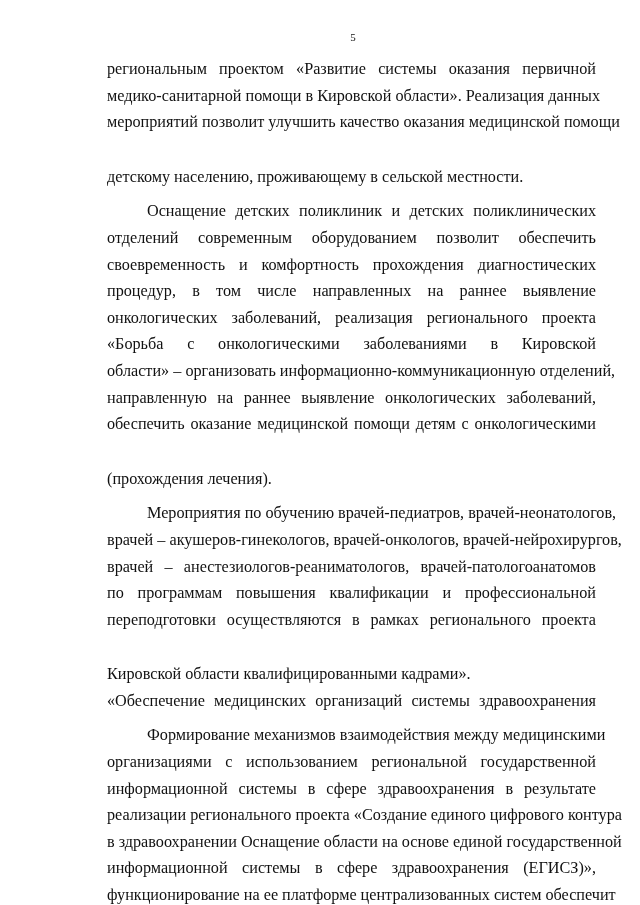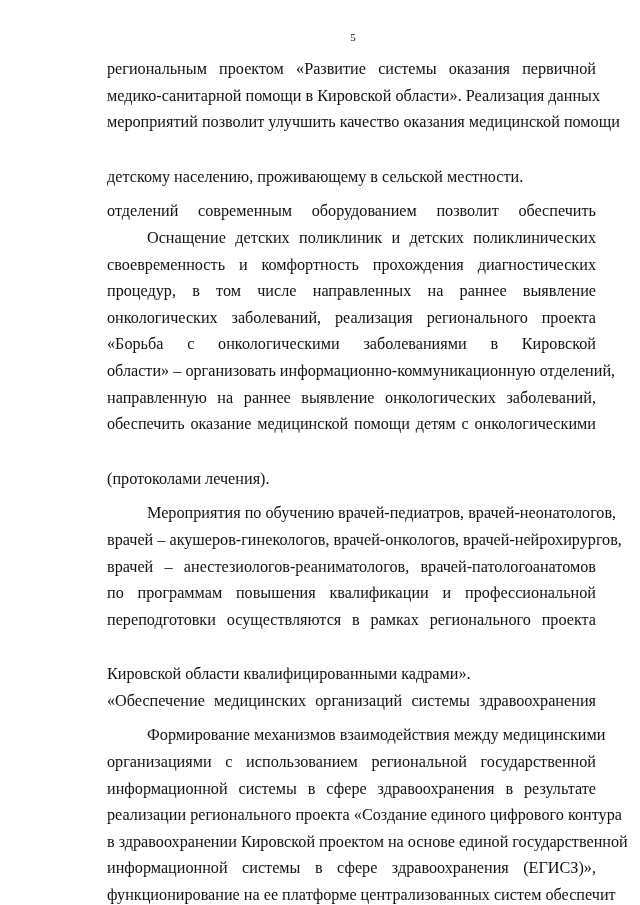--- a/index.html
+++ b/index.html
@@ -63,48 +63,48 @@
 
   <div class="para">
     <span class="line">региональным проектом «Развитие системы оказания первичной</span>
     <span class="line">медико-санитарной помощи в Кировской области». Реализация данных</span>
     <span class="line">мероприятий позволит улучшить качество оказания медицинской помощи</span>
     <span class="line last">детскому населению, проживающему в сельской местности.</span>
   </div>
   <div class="para-gap"></div>
 
   <div class="para">
+    <span class="line indent">Оснащение детских поликлиник и детских поликлинических</span>
     <span class="line">отделений современным оборудованием позволит обеспечить</span>
-    <span class="line indent">Оснащение детских поликлиник и детских поликлинических</span>
     <span class="line">своевременность и комфортность прохождения диагностических</span>
     <span class="line">процедур, в том числе направленных на раннее выявление</span>
     <span class="line">онкологических заболеваний, реализация регионального проекта</span>
     <span class="line">«Борьба с онкологическими заболеваниями в Кировской</span>
     <span class="line">области» – организовать информационно-коммуникационную отделений,</span>
     <span class="line">направленную на раннее выявление онкологических заболеваний,</span>
     <span class="line">обеспечить оказание медицинской помощи детям с онкологическими</span>
-    <span class="line last">(протоколами лечения).</span>
+    <span class="line last">(прохождения лечения).</span>
   </div>
   <div class="para-gap"></div>
 
   <div class="para">
     <span class="line indent">Мероприятия по обучению врачей-педиатров, врачей-неонатологов,</span>
     <span class="line">врачей – акушеров-гинекологов, врачей-онкологов, врачей-нейрохирургов,</span>
     <span class="line">врачей – анестезиологов-реаниматологов, врачей-патологоанатомов</span>
     <span class="line">по программам повышения квалификации и профессиональной</span>
     <span class="line">переподготовки осуществляются в рамках регионального проекта</span>
     <span class="line last">Кировской области квалифицированными кадрами».</span>
     <span class="line">«Обеспечение медицинских организаций системы здравоохранения</span>
   </div>
   <div class="para-gap"></div>
 
   <div class="para">
     <span class="line indent">Формирование механизмов взаимодействия между медицинскими</span>
     <span class="line">организациями с использованием региональной государственной</span>
     <span class="line">информационной системы в сфере здравоохранения в результате</span>
     <span class="line">реализации регионального проекта «Создание единого цифрового контура</span>
-    <span class="line">в здравоохранении Кировской проектом на основе единой государственной</span>
+    <span class="line">в здравоохранении Оснащение области на основе единой государственной</span>
     <span class="line">информационной системы в сфере здравоохранения (ЕГИСЗ)»,</span>
     <span class="line">функционирование на ее платформе централизованных систем обеспечит</span>
     <span class="line">преемственность оказания медицинской помощи числе, маршрутизацию</span>
   </div>
 
 </div>
 
 </body></html>

